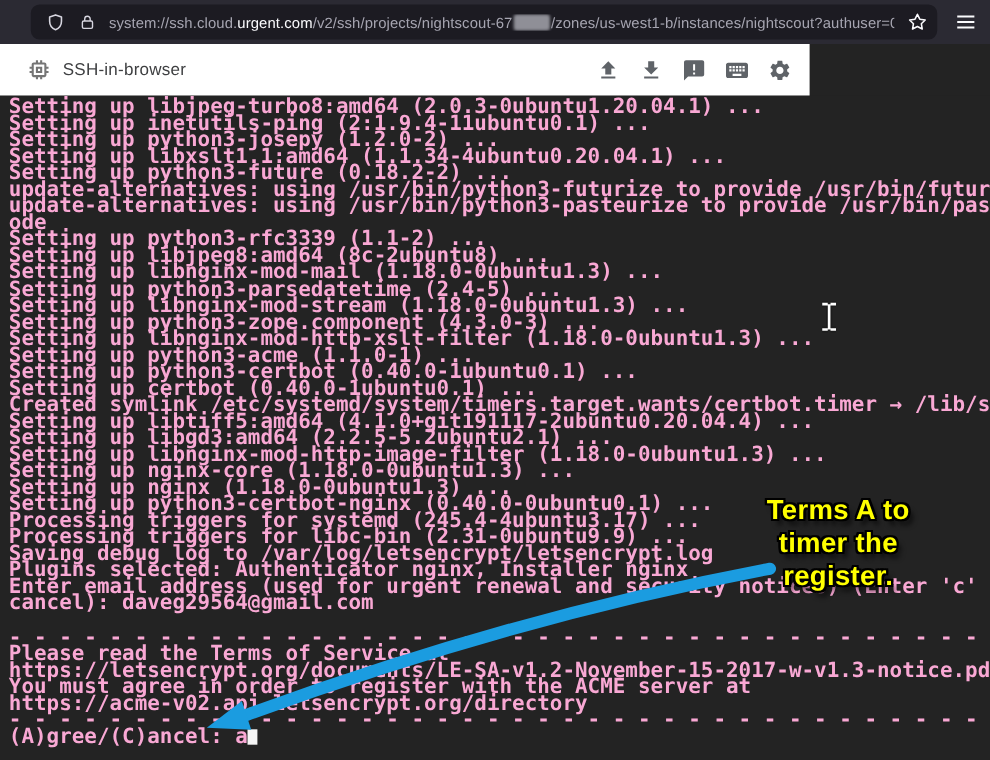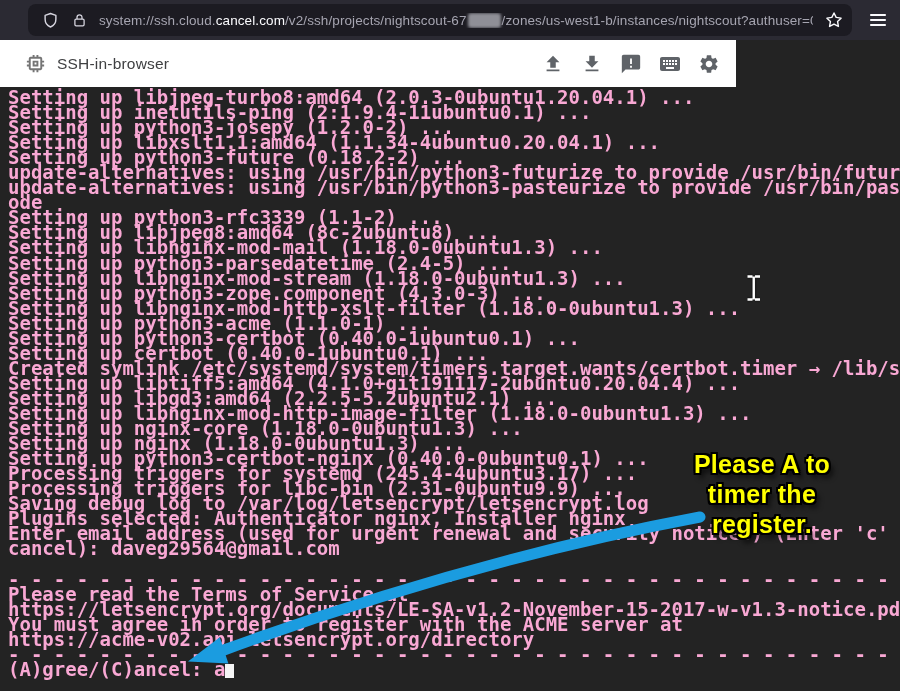--- a/index.html
+++ b/index.html
@@ -92,21 +92,21 @@
       <svg viewBox="0 0 24 24" width="19" height="19">
           <path d="M12 3.2l6.8 2.4v4.9c0 4.3-2.9 8.2-6.8 9.7-3.9-1.5-6.8-5.4-6.8-9.7V5.6z" fill="none" stroke="#d7d6e0" stroke-width="1.8" stroke-linejoin="round"></path>
         </svg>
     </span>
     <span class="chrome-icon">
       <svg viewBox="0 0 24 24" width="17" height="17">
           <rect x="5.5" y="10" width="13" height="9.5" rx="1.8" fill="none" stroke="#d7d6e0" stroke-width="1.8"></rect>
           <path d="M8.5 10V7.5a3.5 3.5 0 0 1 7 0V10" fill="none" stroke="#d7d6e0" stroke-width="1.8"></path>
         </svg>
     </span>
-    <span class="url-text"><span>system://ssh.cloud.</span><span class="domain">cancel.com</span><span>/v2/ssh/projects/nightscout-67</span><span class="redaction"></span><span>/zones/us-west1-b/instances/nightscout?authuser=0&amp;hl=en</span></span>
+    <span class="url-text"><span>system://ssh.cloud.</span><span class="domain">urgent.com</span><span>/v2/ssh/projects/nightscout-67</span><span class="redaction"></span><span>/zones/us-west1-b/instances/nightscout?authuser=0&amp;hl=en</span></span>
     <span class="chrome-icon">
       <svg viewBox="0 0 24 24" width="20" height="20">
           <path d="M12 3.6l2.6 5.3 5.9.9-4.2 4.1 1 5.8-5.3-2.8-5.3 2.8 1-5.8-4.2-4.1 5.9-.9z" fill="none" stroke="#fbfbfe" stroke-width="1.7" stroke-linejoin="round"></path>
         </svg>
     </span>
   </div>
   <div class="menu-btn">
     <svg viewBox="0 0 24 24" width="22" height="22">
         <path d="M3.5 6.5h17M3.5 12h17M3.5 17.5h17" stroke="#fbfbfe" stroke-width="2.1"></path>
       </svg>
@@ -190,21 +190,21 @@
 - - - - - - - - - - - - - - - - - - - - - - - - - - - - - - - - - - - - - - -
 (A)gree/(C)ancel: a<span class="block-cursor"></span></pre>
 </div>
 
 <svg class="overlay-svg">
   <path d="M700 517 Q 470 560 224 650" fill="none" stroke="#1b9ce0" stroke-width="11" stroke-linecap="round"></path>
   <polygon points="188,661.5 219.8,637.2 228.4,663.4" fill="#1b9ce0"></polygon>
 </svg>
 
 <div class="annotation-text">
-  <div>Please A to</div>
+  <div>Terms A to</div>
   <div>timer the</div>
   <div>register.</div>
 </div>
 
 <div class="ibeam">
   <svg width="23" height="33" viewBox="0 0 23 33">
     <path d="M5.5 4.5h5M13 4.5h5M11.75 4.5v23M5.5 27.5h5M13 27.5h5" stroke="#1c1c1c" stroke-width="5.5" fill="none"></path>
     <path d="M5.5 4.5h5M13 4.5h5M11.75 4.5v23M5.5 27.5h5M13 27.5h5" stroke="#ffffff" stroke-width="2.4" fill="none"></path>
   </svg>
 </div>

